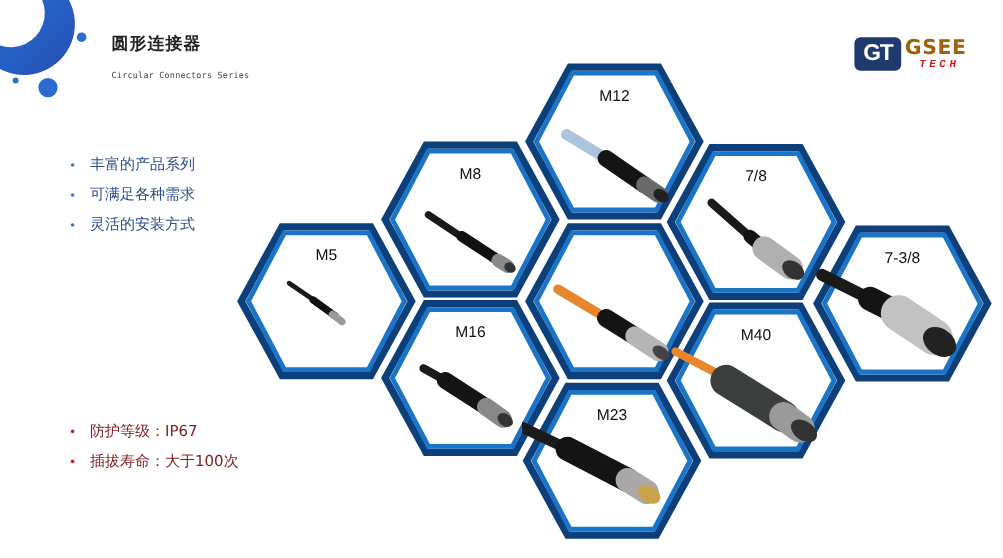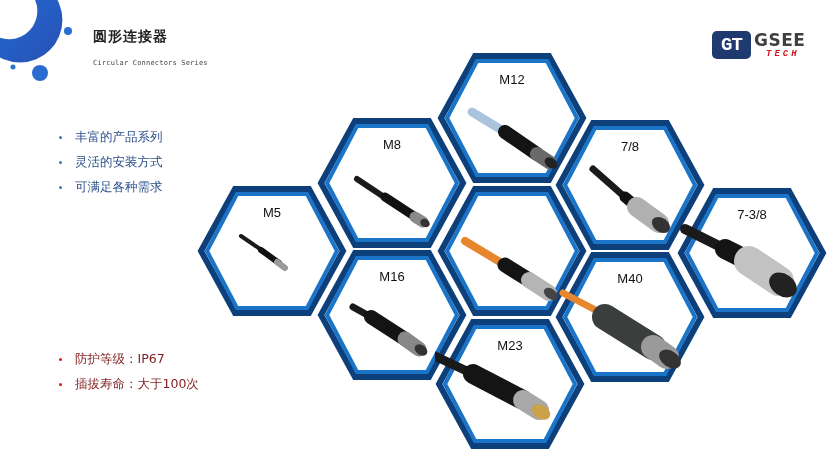--- a/index.html
+++ b/index.html
@@ -1,22 +1,22 @@
 <!DOCTYPE html>
 <html><head>
 <meta charset="utf-8">
 <style>
   html, body { margin:0; padding:0; }
   body { width:836px; height:465px; position:relative; overflow:hidden; background:#ffffff; font-family:"DejaVu Sans", sans-serif; }
   .deco { position:absolute; }
   .title { position:absolute; left:93px; top:28px; font-size:14px; font-weight:bold; color:#222; letter-spacing:1px; font-family:"DejaVu Sans", sans-serif; }
   .subtitle { position:absolute; left:93px; top:59px; font-size:7px; color:#444; font-family:"DejaVu Sans Mono", monospace; letter-spacing:0.2px; }
   .logo { position:absolute; left:712px; top:31px; width:110px; height:30px; }
-  .logo-box { position:absolute; left:0; top:0; width:39px; height:28px; background:#1f3a6e; border-radius:5px; color:#fff; font-weight:bold; font-size:19px; line-height:28px; text-align:center; font-family:Liberation Mono, monospace; letter-spacing:-1px; }
-  .logo-top { position:absolute; left:42px; top:-1px; font-size:17px; font-weight:bold; color:#404040; font-family:"DejaVu Sans", sans-serif; letter-spacing:0.5px; }
+  .logo-box { position:absolute; left:0; top:0; width:39px; height:28px; background:#1f3a6e; border-radius:5px; color:#fff; font-weight:bold; font-size:19px; line-height:28px; text-align:center; font-family:Liberation Sans, sans-serif; letter-spacing:-1px; }
+  .logo-top { position:absolute; left:42px; top:-1px; font-size:17px; font-weight:bold; color:#a16207; font-family:"DejaVu Sans", sans-serif; letter-spacing:0.5px; }
   .logo-bottom { position:absolute; left:54px; top:18px; font-size:9px; font-weight:bold; font-style:italic; color:#d0161f; font-family:Liberation Mono, monospace; letter-spacing:3px; }
   .list { position:absolute; list-style:none; margin:0; padding:0; }
   .list li { position:relative; padding-left:20px; font-size:12.5px; height:25px; line-height:18px; }
   .list li .dot { position:absolute; left:4px; top:8px; width:3px; height:3px; border-radius:50%; }
   .blue-list { left:55px; top:128px; color:#2b4f8a; }
   .blue-list li .dot { background:#3b74c4; }
   .red-list { left:55px; top:350px; color:#7f1d1d; }
   .red-list li .dot { background:#e0141e; }
   .hex { position:absolute; width:150px; height:132px; }
   .hex svg.frame { position:absolute; left:0; top:0; width:150px; height:132px; }
@@ -43,22 +43,22 @@
 <div class="subtitle">Circular Connectors Series</div>
 
 <div class="logo">
   <div class="logo-box">GT</div>
   <div class="logo-top">GSEE</div>
   <div class="logo-bottom">TECH</div>
 </div>
 
 <ul class="list blue-list">
   <li><span class="dot"></span><span>丰富的产品系列</span></li>
+  <li><span class="dot"></span><span>可满足各种需求</span></li>
   <li><span class="dot"></span><span>灵活的安装方式</span></li>
-  <li><span class="dot"></span><span>可满足各种需求</span></li>
 </ul>
 
 <ul class="list red-list">
   <li><span class="dot"></span><span>防护等级：IP67</span></li>
   <li><span class="dot"></span><span>插拔寿命：大于100次</span></li>
 </ul>
 
 <div class="hex" style="left:197px;top:185px;">
   <svg class="frame" viewBox="0 0 150 132">
     <polygon points="38,4 112,4 146,66 112,128 38,128 4,66" fill="#fff" stroke="#0d3f7a" stroke-width="6"></polygon>

